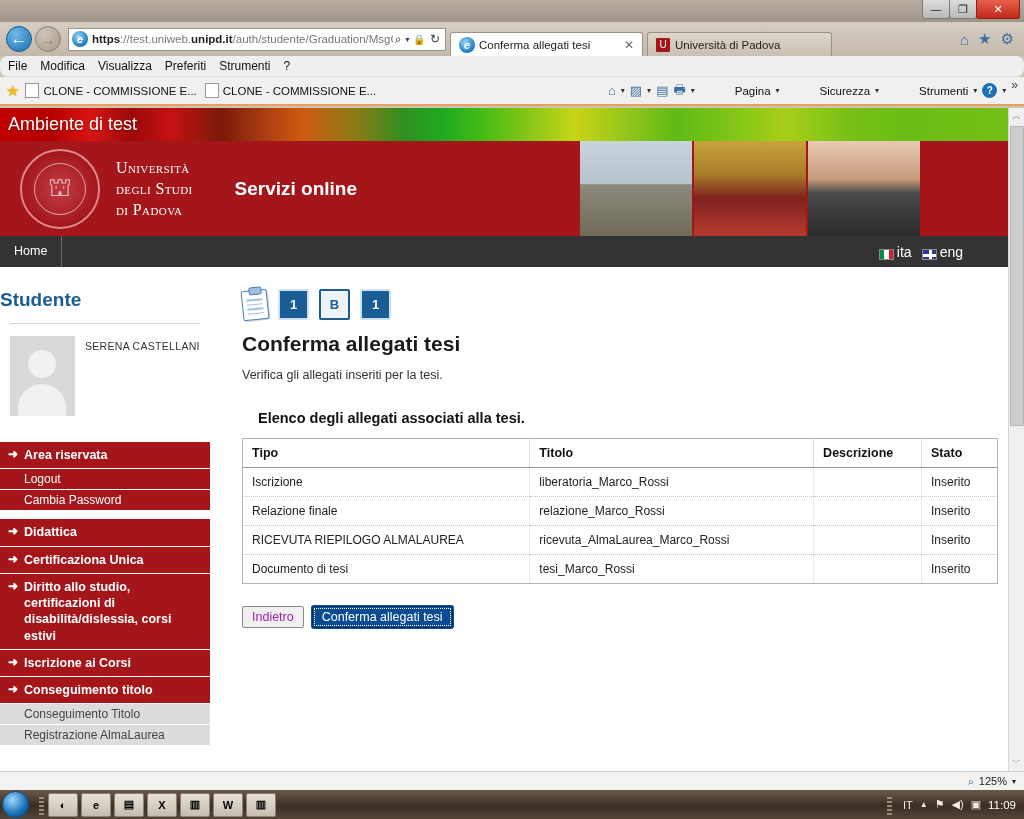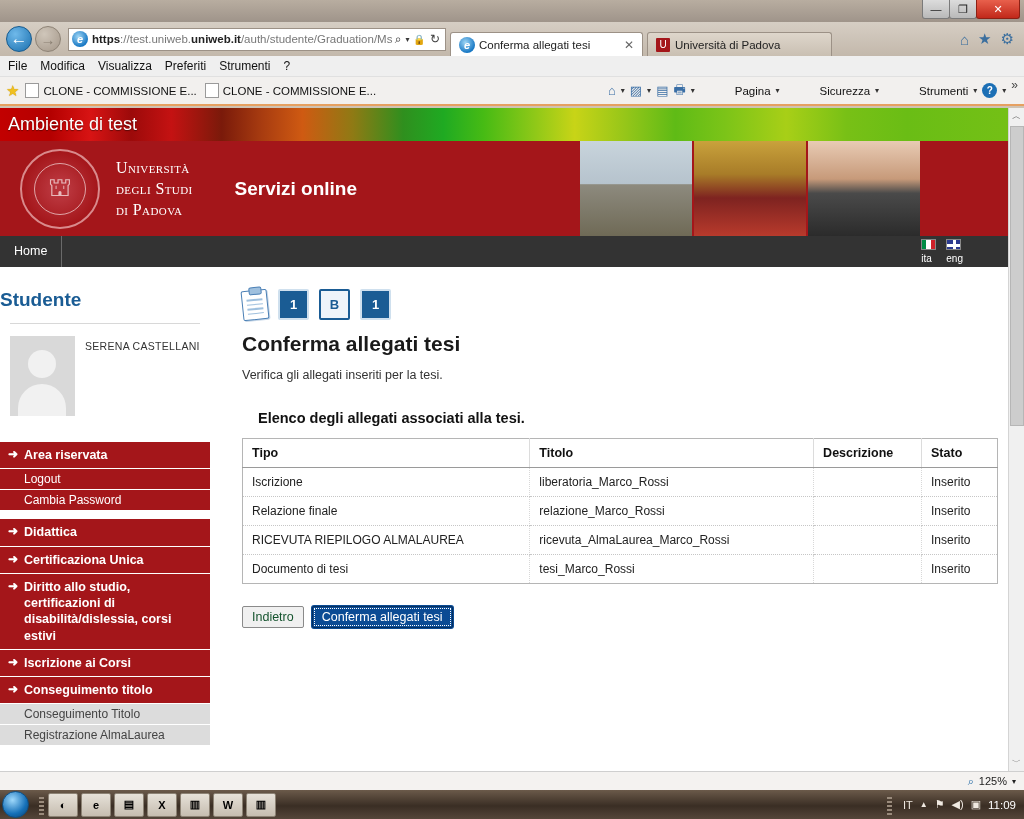--- a/index.html
+++ b/index.html
@@ -80,20 +80,21 @@
   }
   .navicons { margin-left: auto; display: flex; align-items: center; gap: 9px; padding-right: 10px; }
   .navicons span { font-size: 15px; color: #3c6f9e; }
 
   
   .menubar {
     position: absolute; top: 56px; left: 0; width: 1024px; height: 21px;
     background: #efefef; display: flex; align-items: center;
     font-size: 12px; color: #111; padding-left: 8px; gap: 13px;
     border-bottom: 1px solid #e0e0e0;
+    border-radius: 8px;
   }
 
   
   .cmdbar {
     position: absolute; top: 77px; left: 0; width: 1024px; height: 29px;
     background: #f2f0ee; display: flex; align-items: center;
     font-size: 11.5px; color: #111; padding-left: 6px;
     border-bottom: 2px solid #e6a060;
   }
   .star-icon { color: #f0c020; font-size: 15px; margin-right: 6px; text-shadow: 0 0 1px #b08000; }
@@ -166,21 +167,21 @@
   .photo-spacer { width: 86px; background: #a4161a; }
 
   .navbar-dark {
     height: 31px; background: #333333; display: flex; align-items: center;
     color: #fff; font-size: 12.5px;
   }
   .navbar-dark .home {
     padding: 0 14px; border-right: 1px solid #6a6a6a; line-height: 31px;
   }
   .lang-area { margin-left: auto; display: flex; align-items: center; gap: 10px; padding-right: 45px; }
-  .lang { display: flex; align-items: flex-start; gap: 3px; font-size: 10px; color: #fff; flex-direction: column; }
+  .lang { display: flex; align-items: flex-end; gap: 3px; font-size: 14px; color: #fff; }
   .flag-it { width: 15px; height: 11px; background: linear-gradient(90deg, #008c45 33%, #fff 33%, #fff 66%, #cd212a 66%); border: 1px solid #888; }
   .flag-en { width: 15px; height: 11px; background: #2b3a8f; position: relative; border: 1px solid #888; overflow: hidden; }
   .flag-en::before { content:""; position:absolute; left:0; top:4px; width:15px; height:3px; background:#fff; }
   .flag-en::after { content:""; position:absolute; left:6px; top:0; width:3px; height:11px; background:#fff; }
 
   
   .page-body { display: flex; height: 504px; background: #fff; }
 
   .sidebar { width: 210px; flex: 0 0 210px; background: #fff; padding-top: 22px; }
   .side-title {
@@ -263,21 +264,21 @@
   .col-tipo { width: 288px; }
   .col-titolo { width: 284px; }
   .col-desc { width: 108px; }
   .col-stato { width: 76px; }
 
   .btn-row { margin-top: 22px; display: flex; align-items: center; gap: 8px; }
   .btn {
     font-size: 12.5px; padding: 3px 9px; border-radius: 2px; cursor: pointer;
     font-family: "Liberation Sans", sans-serif;
   }
-  .btn-back { background: #f0f0f0; border: 1px solid #8a8a8a; color: #14532d; }
+  .btn-back { background: #f0f0f0; border: 1px solid #8a8a8a; color: #a21caf; }
   .btn-confirm {
     background: #0b4b94; border: 1px solid #06305f; color: #fff;
     outline: 1px dotted #fff; outline-offset: -3px;
     box-shadow: 0 0 0 1px #0b4b94;
   }
 
   
   .pagescroll {
     position: absolute; top: 108px; right: 0; width: 16px; height: 663px;
     background: #f0f0f0; border-left: 1px solid #d4d4d4;
@@ -332,21 +333,21 @@
     <div class="win-btn close">✕</div>
   </div>
 </div>
 
 <div class="navrow">
   <div class="navback">←</div>
   <div class="navfwd">→</div>
 
   <div class="urlbar">
     <span class="ie-logo">e</span>
-    <span class="url-text"><span class="bold">https</span><span class="dim">://test.uniweb.</span><span class="bold">uniweb.it</span><span class="dim">/auth/studente/Graduation/MsgCo</span></span>
+    <span class="url-text"><span class="bold">https</span><span class="dim">://test.uniweb.</span><span class="bold">unipd.it</span><span class="dim">/auth/studente/Graduation/MsgCo</span></span>
     <span class="tool">⌕</span>
     <span class="tool" style="font-size:8px">▾</span>
     <span class="tool" style="font-size:10px">🔒</span>
     <span class="tool">↻</span>
   </div>
 
   <div class="tab active">
     <span class="ie-logo">e</span>
     <span class="tab-title">Conferma allegati tesi</span>
     <span class="tab-close">✕</span>

